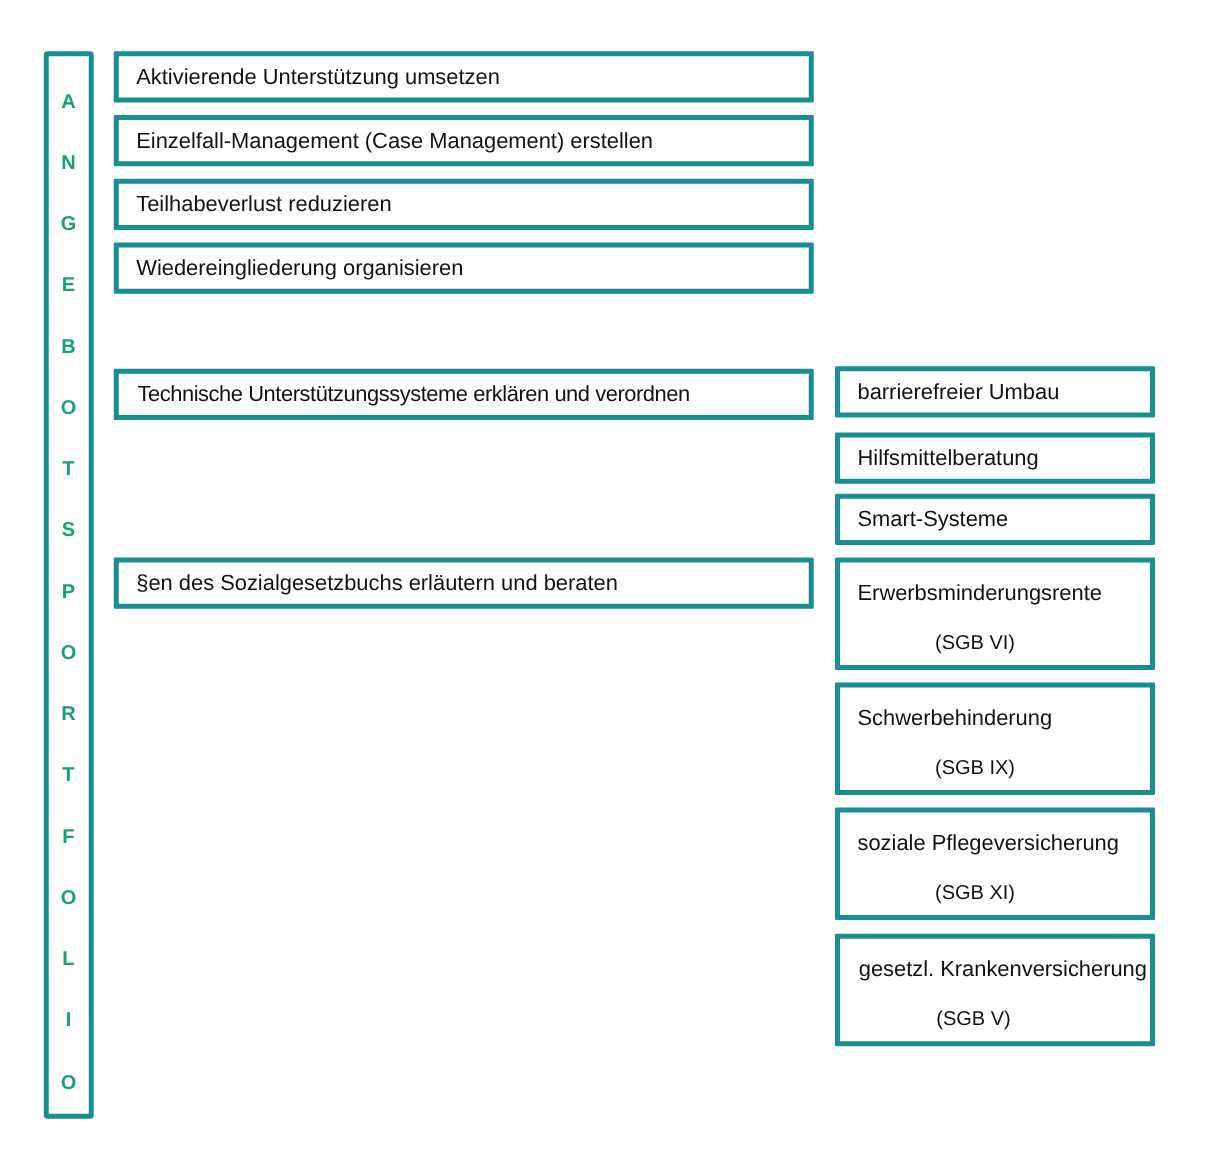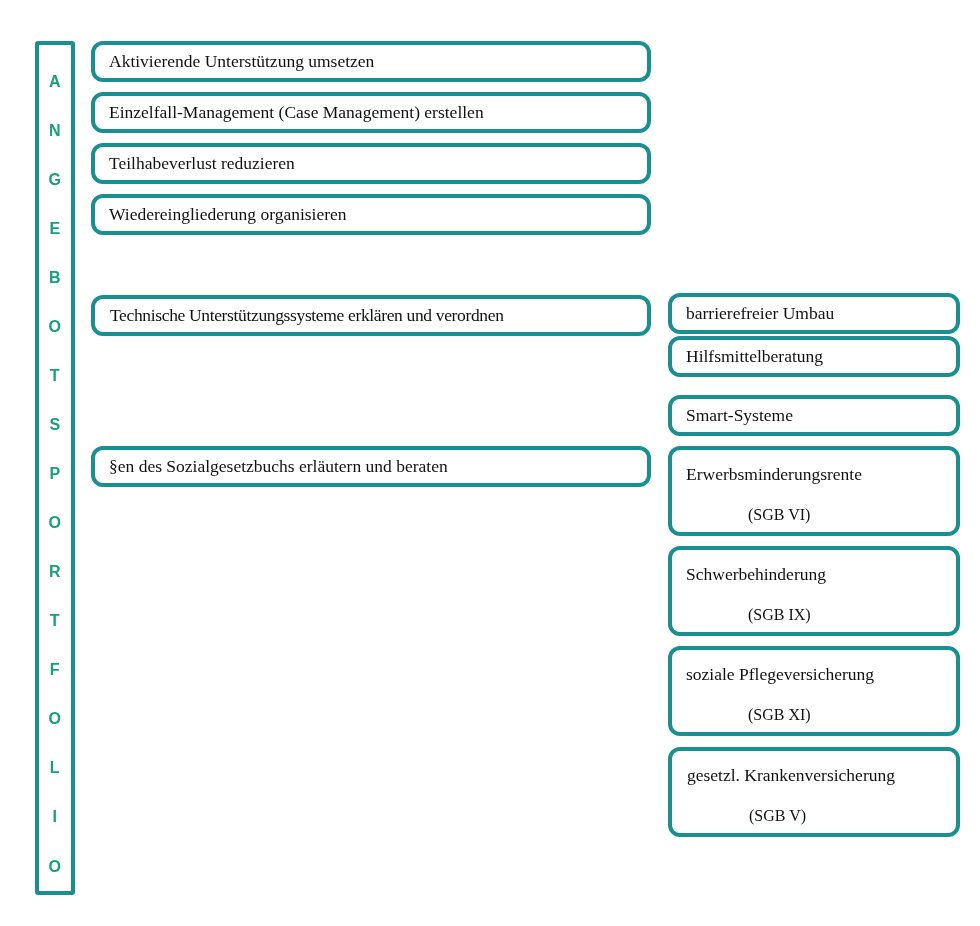--- a/index.html
+++ b/index.html
@@ -47,29 +47,28 @@
     align-items: center;
     justify-content: center;
     width: 100%;
     letter-spacing: 0.5px;
   }
 
   
   .box {
     position: absolute;
     border: 4px solid #1a8f92;
-    border-radius: 12px;
+    border-radius: 1px;
     background: #ffffff;
     box-sizing: border-box;
     display: flex;
     flex-direction: column;
     justify-content: center;
     padding-left: 14px;
     padding-right: 2px;
-    font-family: Liberation Serif, serif;
   }
   .box .line1 {
     font-size: 17.5px;
     color: #111111;
     white-space: nowrap;
     line-height: 1.15;
   }
   .box .line2 {
     font-size: 16px;
     color: #111111;
@@ -85,21 +84,21 @@
 
   
   .left-box {
     left: 91px;
     width: 560px;
     height: 41px;
   }
   
   .right-box {
     left: 668px;
-    width: 292px;
+    width: 256px;
   }
   .right-box.single { height: 41px; }
   .right-box.double { height: 90px; }
 
   .overflow-text { overflow: visible; padding-left: 15px; }
 </style>
 </head>
 <body>
 
 <div id="canvas">
@@ -139,21 +138,21 @@
   <div class="box left-box overflow-text" style="top:295px">
     <div class="line1" style="letter-spacing:-0.35px">Technische Unterstützungssysteme erklären und verordnen</div>
   </div>
   <div class="box left-box" style="top:446px">
     <div class="line1">§en des Sozialgesetzbuchs erläutern und beraten</div>
   </div>
 
   <div class="box right-box single" style="top:293px">
     <div class="line1">barrierefreier Umbau</div>
   </div>
-  <div class="box right-box single" style="top:336px">
+  <div class="box right-box single" style="top:346px">
     <div class="line1">Hilfsmittelberatung</div>
   </div>
   <div class="box right-box single" style="top:395px">
     <div class="line1">Smart-Systeme</div>
   </div>
   <div class="box right-box double two-line" style="top:446px">
     <div class="line1">Erwerbsminderungsrente</div>
     <div class="line2">(SGB VI)</div>
   </div>
   <div class="box right-box double two-line" style="top:546px">

